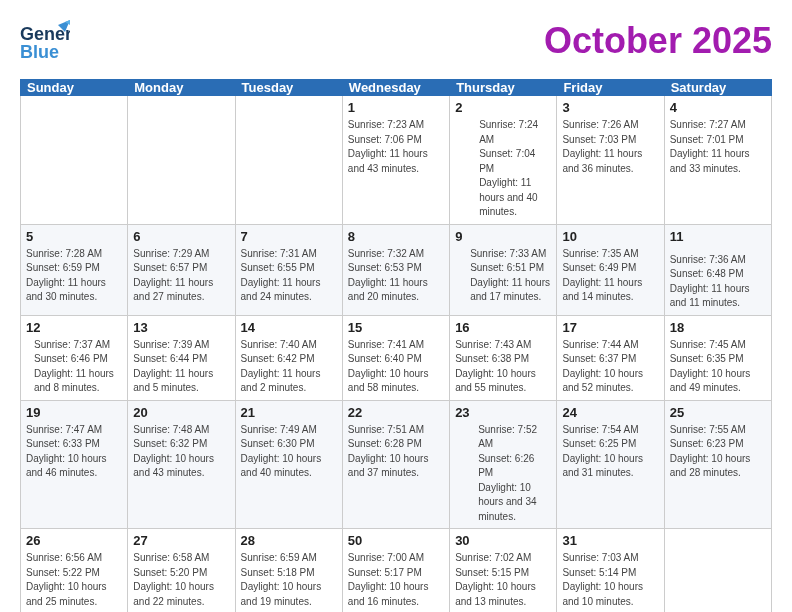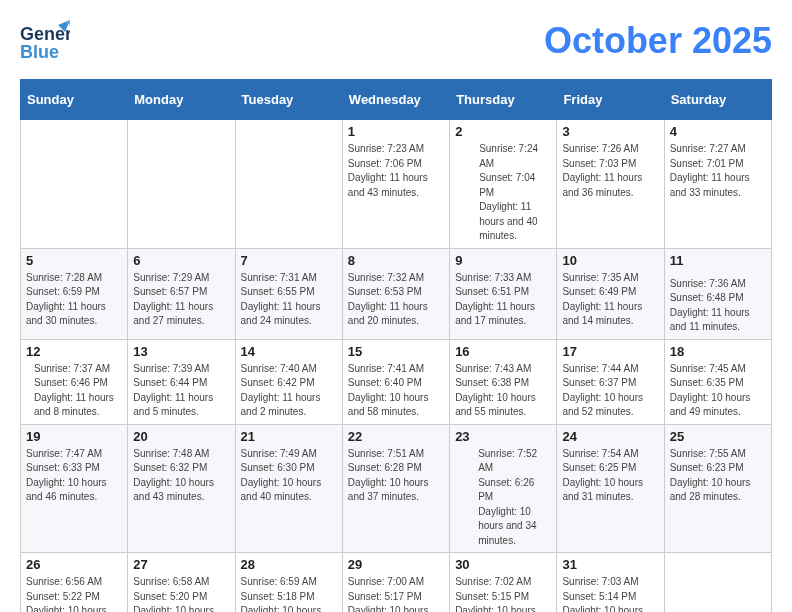--- a/index.html
+++ b/index.html
@@ -15,36 +15,36 @@
       justify-content: space-between;
       align-items: flex-start;
       margin-bottom: 10px;
     }
     .title-section {
       text-align: right;
     }
     .month-title {
       font-size: 36px;
       font-weight: bold;
-      color: #3b82f6;
+      color: #a21caf;
     }
     .location {
       font-size: 16px;
       color: #555;
     }
     .calendar {
       width: 100%;
       border-collapse: collapse;
       border: 1px solid #ccc;
     }
     .calendar th {
       background: #2a6db5;
       color: #fff;
       text-align: left;
-      padding: 12px 6px;
+      padding: 0 6px;
       font-size: 13px;
       border: 1px solid #2a6db5;
     }
     .calendar td {
       vertical-align: top;
       padding: 4px 5px;
       border: 1px solid #ccc;
       width: calc(100% / 7);
       font-size: 10.5px;
       color: #333;
@@ -157,21 +157,21 @@
 Daylight: 11 hours and 24 minutes.</div>
         </td>
         <td>
           <div class="day-number">8</div>
           <div class="day-info" style="white-space: pre-line;">Sunrise: 7:32 AM
 Sunset: 6:53 PM
 Daylight: 11 hours and 20 minutes.</div>
         </td>
         <td>
           <div class="day-number">9</div>
-          <div class="day-info" style="white-space: pre-line;">Sunrise: 7:33 AM
+          <div class="day-info" style="white-space: pre-line; margin-left: 15px;">Sunrise: 7:33 AM
 Sunset: 6:51 PM
 Daylight: 11 hours and 17 minutes.</div>
         </td>
         <td>
           <div class="day-number">10</div>
           <div class="day-info" style="white-space: pre-line;">Sunrise: 7:35 AM
 Sunset: 6:49 PM
 Daylight: 11 hours and 14 minutes.</div>
         </td>
         <td>
@@ -282,21 +282,21 @@
 Sunset: 5:20 PM
 Daylight: 10 hours and 22 minutes.</div>
         </td>
         <td>
           <div class="day-number">28</div>
           <div class="day-info" style="white-space: pre-line;">Sunrise: 6:59 AM
 Sunset: 5:18 PM
 Daylight: 10 hours and 19 minutes.</div>
         </td>
         <td>
-          <div class="day-number">29</div>
+          <div class="day-number">50</div>
           <div class="day-info" style="white-space: pre-line;">Sunrise: 7:00 AM
 Sunset: 5:17 PM
 Daylight: 10 hours and 16 minutes.</div>
         </td>
         <td>
           <div class="day-number">30</div>
           <div class="day-info" style="white-space: pre-line;">Sunrise: 7:02 AM
 Sunset: 5:15 PM
 Daylight: 10 hours and 13 minutes.</div>
         </td>

